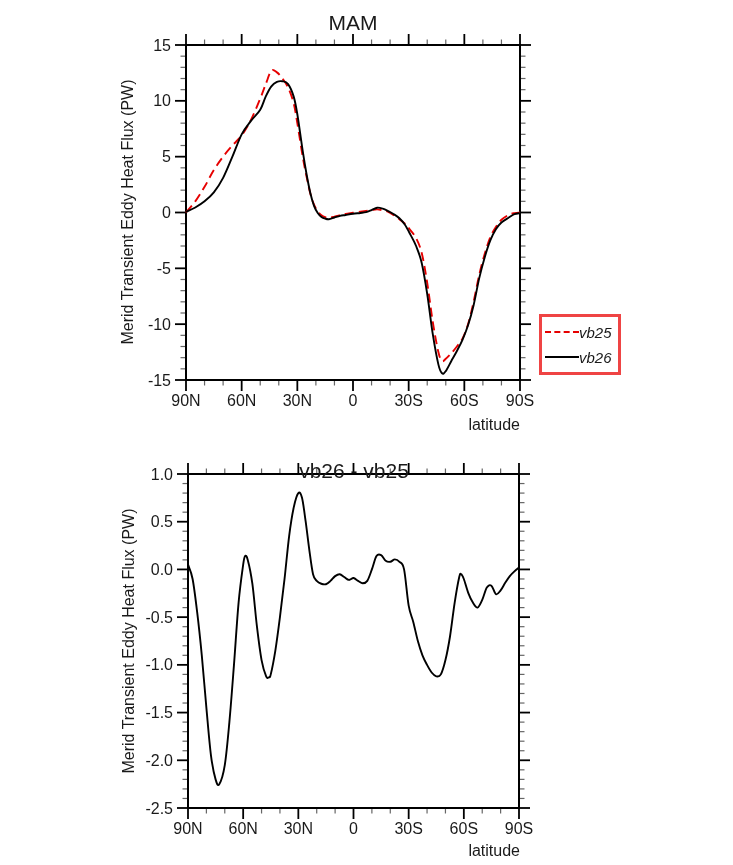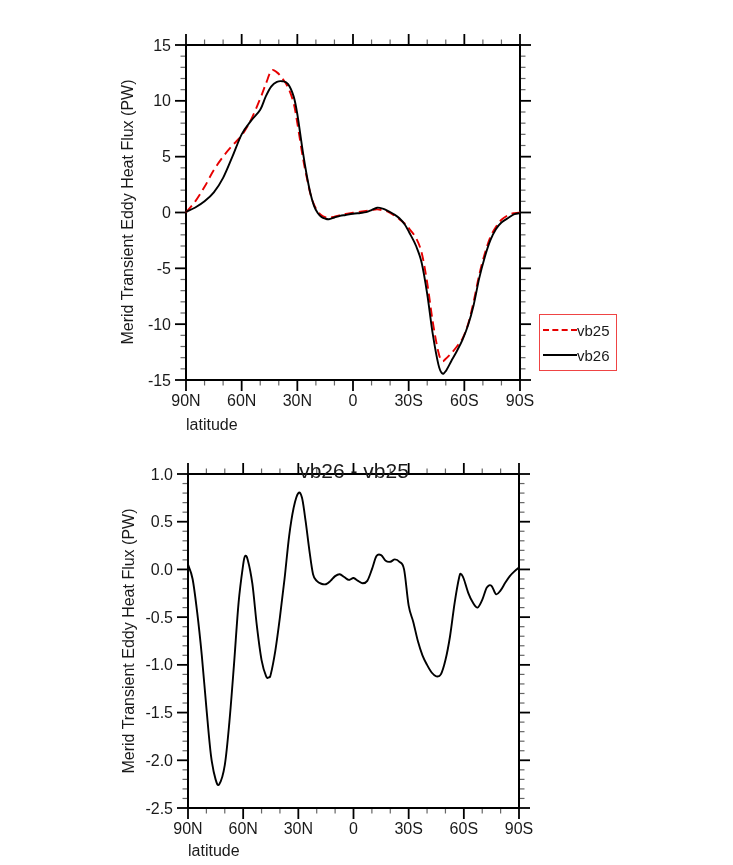--- a/index.html
+++ b/index.html
@@ -12,34 +12,34 @@
     overflow:hidden;
   }
   #canvas{position:absolute;left:0;top:0;}
   .chart-title{
     position:absolute;text-align:center;
     font-size:21px;line-height:21px;color:#1a1a1a;
   }
   #top-title{left:186px;width:334px;top:12px;}
   #bottom-title{left:188px;width:332px;top:460px;}
   .x-axis-label{
-    position:absolute;text-align:left;font-size:16px;line-height:16px;color:#1a1a1a;
+    position:absolute;text-align:right;font-size:16px;line-height:16px;color:#1a1a1a;
   }
   #top-xlabel{left:186px;width:334px;top:417px;}
   #bottom-xlabel{left:188px;width:332px;top:843px;}
   .y-axis-label{
     position:absolute;white-space:nowrap;font-size:16px;line-height:16px;color:#1a1a1a;
     transform:translate(-50%,-50%) rotate(-90deg);
   }
   #top-ylabel{left:128px;top:212px;}
   #bottom-ylabel{left:129px;top:641px;}
   #legend{
     position:absolute;left:539px;top:314px;width:76px;height:55px;
-    border:1px solid #ef4444;background:#fff;
-    display:flex;flex-direction:column;justify-content:center;
+    border:3px solid #ef4444;background:#fff;
+    display:flex;flex-direction:column;justify-content:center;font-style:italic;
   }
   .legend-row{display:flex;align-items:center;height:25px;padding-left:3px;}
   .legend-line{width:34px;height:0;flex:none;}
   .legend-line.dashed{border-top:2px dashed #e60000;}
   .legend-line.solid{border-top:2px solid #000;}
   .legend-label{font-size:15px;line-height:15px;color:#1a1a1a;}
 </style>
 </head>
 <body>
 
@@ -284,20 +284,21 @@
       <line x1="188" y1="760.2857142857142" x2="177" y2="760.2857142857142" stroke="#000000" stroke-width="1.8"></line>
       <line x1="519" y1="760.2857142857142" x2="530" y2="760.2857142857142" stroke="#000000" stroke-width="1.8"></line>
       <text x="173" y="765.7857142857142" text-anchor="end" font-size="16" fill="#1a1a1a" font-family="&quot;Liberation Sans&quot;, sans-serif">-2.0</text>
       <line x1="188" y1="808" x2="177" y2="808" stroke="#000000" stroke-width="1.8"></line>
       <line x1="519" y1="808" x2="530" y2="808" stroke="#000000" stroke-width="1.8"></line>
       <text x="173" y="813.5" text-anchor="end" font-size="16" fill="#1a1a1a" font-family="&quot;Liberation Sans&quot;, sans-serif">-2.5</text>
       <rect x="188" y="474" width="331" height="334" fill="none" stroke="#000000" stroke-width="2"></rect>
       <path d="M188.00,564.66 C188.77,567.04 191.06,571.02 192.60,578.97 C194.13,586.92 195.66,599.65 197.19,612.37 C198.73,625.10 200.26,639.41 201.79,655.31 C203.32,671.22 204.86,691.10 206.39,707.80 C207.92,724.50 209.45,743.59 210.99,755.51 C212.52,767.44 214.20,774.60 215.58,779.37 C216.96,784.14 217.73,786.53 219.26,784.14 C220.79,781.76 223.09,775.40 224.78,765.06 C226.46,754.72 227.84,738.81 229.38,722.11 C230.91,705.41 232.44,684.74 233.97,664.86 C235.50,644.98 237.04,619.53 238.57,602.83 C240.10,586.13 242.09,572.45 243.17,564.66 C244.24,556.86 244.24,556.86 245.01,556.07 C245.77,555.27 246.54,555.27 247.76,559.89 C248.99,564.50 250.83,572.61 252.36,583.74 C253.89,594.88 255.43,613.96 256.96,626.69 C258.49,639.41 260.02,651.82 261.56,660.09 C263.09,668.36 264.93,673.45 266.15,676.31 C267.38,679.17 268.14,677.58 268.91,677.26 C269.68,676.94 269.68,678.85 270.75,674.40 C271.82,669.95 273.81,660.09 275.35,650.54 C276.88,641.00 278.41,629.07 279.94,617.14 C281.48,605.21 283.01,592.49 284.54,578.97 C286.07,565.45 287.61,547.96 289.14,536.03 C290.67,524.10 292.20,514.56 293.74,507.40 C295.27,500.24 296.95,494.68 298.33,493.09 C299.71,491.50 300.79,493.09 302.01,497.86 C303.24,502.63 304.46,512.97 305.69,521.71 C306.91,530.46 308.14,541.60 309.37,550.34 C310.59,559.09 311.82,569.11 313.04,574.20 C314.27,579.29 315.34,579.29 316.72,580.88 C318.10,582.47 319.79,583.19 321.32,583.74 C322.85,584.30 324.38,584.70 325.92,584.22 C327.45,583.74 328.98,582.23 330.51,580.88 C332.05,579.53 333.58,577.22 335.11,576.11 C336.64,575.00 338.18,574.04 339.71,574.20 C341.24,574.36 342.77,576.11 344.31,577.06 C345.84,578.02 347.37,579.77 348.90,579.93 C350.44,580.08 351.97,577.86 353.50,578.02 C355.03,578.18 356.56,580.01 358.10,580.88 C359.63,581.75 361.16,583.27 362.69,583.27 C364.23,583.27 365.76,583.19 367.29,580.88 C368.82,578.57 370.36,573.56 371.89,569.43 C373.42,565.29 374.95,558.45 376.49,556.07 C378.02,553.68 379.55,554.32 381.08,555.11 C382.62,555.91 384.15,559.73 385.68,560.84 C387.21,561.95 388.75,562.03 390.28,561.79 C391.81,561.56 393.34,559.41 394.88,559.41 C396.41,559.41 397.94,560.12 399.47,561.79 C401.00,563.46 402.54,562.11 404.07,569.43 C405.60,576.74 407.13,596.94 408.67,605.69 C410.20,614.44 411.73,616.03 413.26,621.91 C414.80,627.80 416.33,635.43 417.86,641.00 C419.39,646.57 420.93,651.34 422.46,655.31 C423.99,659.29 425.52,661.99 427.06,664.86 C428.59,667.72 430.12,670.58 431.65,672.49 C433.19,674.40 434.72,675.99 436.25,676.31 C437.78,676.63 439.31,677.10 440.85,674.40 C442.38,671.70 443.91,666.45 445.44,660.09 C446.98,653.72 448.51,645.77 450.04,636.23 C451.57,626.69 453.11,612.69 454.64,602.83 C456.17,592.97 458.16,581.83 459.24,577.06 C460.31,572.29 460.31,573.88 461.07,574.20 C461.84,574.52 462.61,575.79 463.83,578.97 C465.06,582.15 466.90,589.31 468.43,593.29 C469.96,597.26 471.50,600.44 473.03,602.83 C474.56,605.21 476.09,608.08 477.63,607.60 C479.16,607.12 480.69,603.31 482.22,599.97 C483.75,596.63 485.29,589.95 486.82,587.56 C488.35,585.17 489.88,584.54 491.42,585.65 C492.95,586.76 494.48,593.44 496.01,594.24 C497.55,595.04 499.08,592.33 500.61,590.42 C502.14,588.51 503.68,585.17 505.21,582.79 C506.74,580.40 508.27,578.02 509.81,576.11 C511.34,574.20 512.87,572.77 514.40,571.34 C515.94,569.91 518.23,568.16 519.00,567.52" fill="none" stroke="#000000" stroke-width="1.9" stroke-linejoin="round" stroke-linecap="butt"></path>
     </svg>
 
+  <div class="chart-title" id="top-title">MAM</div>
   <div class="y-axis-label" id="top-ylabel">Merid Transient Eddy Heat Flux (PW)</div>
   <div class="x-axis-label" id="top-xlabel">latitude</div>
 
   <div class="chart-title" id="bottom-title">vb26 - vb25</div>
   <div class="y-axis-label" id="bottom-ylabel">Merid Transient Eddy Heat Flux (PW)</div>
   <div class="x-axis-label" id="bottom-xlabel">latitude</div>
 
   <div id="legend">
     <div class="legend-row">
       <span class="legend-line dashed"></span>

